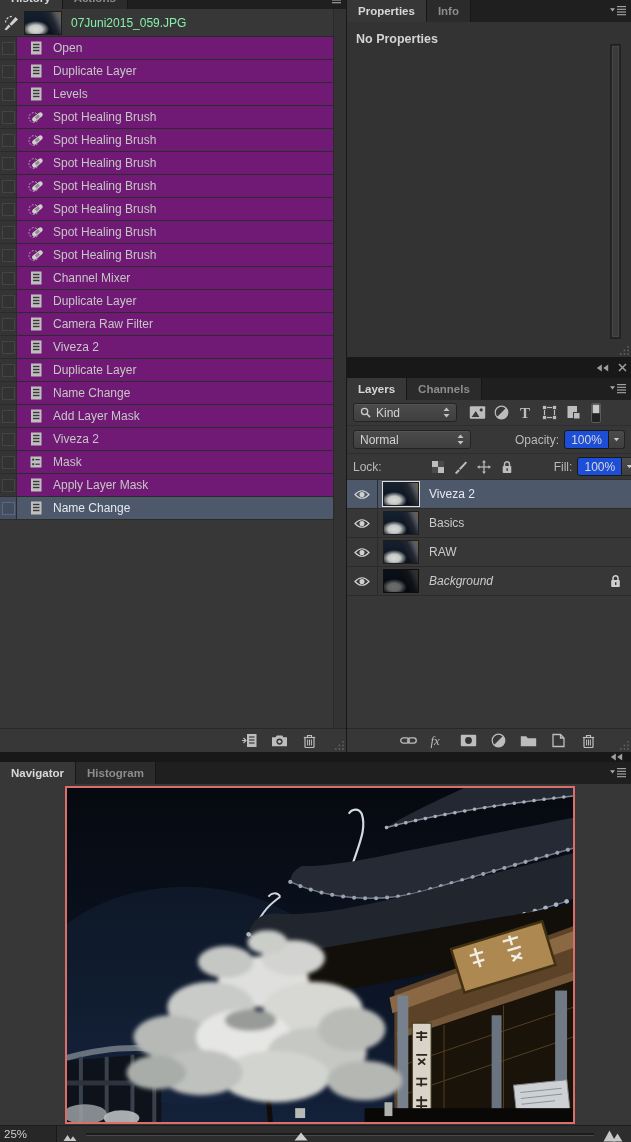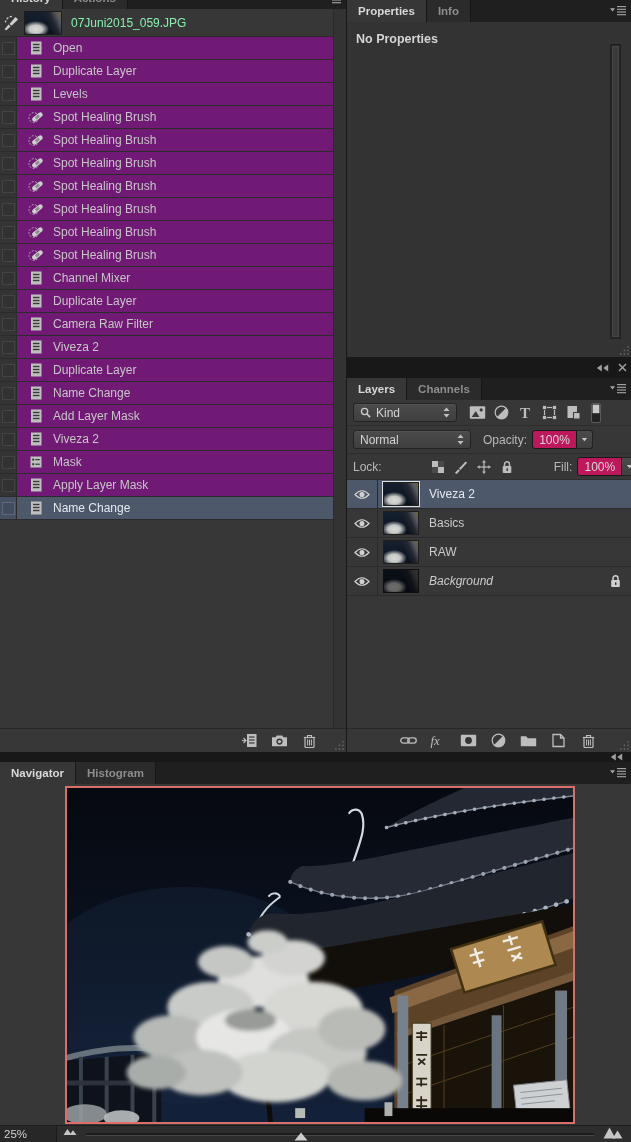--- a/index.html
+++ b/index.html
@@ -69,24 +69,24 @@
 .blendrow{height:28px;}
 .lockrow{height:26px;gap:40px;}
 .dd{display:flex;align-items:center;height:19px;background:linear-gradient(#4b4b4b,#3f3f3f);
     border:1px solid #232323;border-radius:3px;padding:0 6px;color:#d2d2d2;box-shadow:inset 0 1px 0 rgba(255,255,255,.05);}
 .dd.kind{width:104px;}
 .dd.blend{width:118px;}
 .spin{margin-left:auto;width:7px;height:11px;color:#c2c2c2;}
 .xs{width:11px;height:11px;margin-right:5px;color:#cccccc;display:inline-block;}
 .filtericons{gap:7px;margin-left:12px;}
 .toggle{margin-left:9px;width:10px;height:20px;display:inline-block;}
-.valgroup{display:flex;align-items:center;margin-left:auto;margin-right:32px;justify-content:space-between;}
+.valgroup{display:flex;align-items:center;margin-left:auto;justify-content:space-between;}
 .valgroup label,.lockrow label{color:#b9b9b9;}
 .valgroup label{margin-right:5px;}
-.valbox{width:45px;height:19px;background:#be185d;border:1px solid #181818;border-radius:3px 0 0 3px;
+.valbox{width:45px;height:19px;background:#1d4ed8;border:1px solid #181818;border-radius:3px 0 0 3px;
         color:#d8d8d8;display:flex;align-items:center;justify-content:center;}
 .valarrow{width:16px;height:19px;background:linear-gradient(#4b4b4b,#3f3f3f);border:1px solid #232323;border-left:none;
           border-radius:0 3px 3px 0;display:flex;align-items:center;justify-content:center;color:#c9c9c9;}
 .valarrow svg{width:7px;height:5px;}
 .lockicons{gap:9px;margin-left:9px;}
 .lockicons .tool-ic{width:14px;height:14px;}
 
 
 .l-row{height:29px;display:flex;align-items:center;border-bottom:1px solid #2b2b2b;background:#373737;}
 .l-row.sel{background:#4e586b;}
@@ -102,21 +102,21 @@
 
 
 .mini-art{background:
   linear-gradient(245deg,#7a6038 0%,#555a64 12%,#23262e 26%,rgba(0,0,0,0) 42%),
   radial-gradient(ellipse 60% 60% at 30% 78%,#d9dbd8 0%,#c6c8c5 30%,rgba(198,200,197,0) 62%),
   linear-gradient(180deg,#15202f 0%,#0b111d 100%);}
 
 
 .preview{position:absolute;left:65px;top:24px;width:510px;height:338px;border:2px solid #dc6e69;background:#0c1220;}
 .preview svg{display:block;width:100%;height:100%;}
-.zoombar{position:absolute;left:0;right:0;bottom:0;height:17px;background:#2d2d2d;border-top:1px solid #1d1d1d;display:flex;align-items:flex-start;}
+.zoombar{position:absolute;left:0;right:0;bottom:0;height:17px;background:#2d2d2d;border-top:1px solid #1d1d1d;display:flex;align-items:flex-end;}
 .zoomval{width:57px;align-self:stretch;display:flex;align-items:center;padding-left:4px;background:#272727;
          border-right:1px solid #191919;font-size:11.5px;color:#cfcfcf;}
 .zo{width:15px;height:10px;margin:0 6px;color:#c6c6c6;display:inline-block;}
 .zi{width:21px;height:13px;margin:0 7px;color:#c6c6c6;display:inline-block;}
 .slider{position:relative;flex:1;height:100%;}
 .track{position:absolute;left:2px;right:2px;top:7px;height:3px;background:#1c1c1c;border-bottom:1px solid #474747;}
 .sthumb{position:absolute;left:41%;top:6px;width:14px;height:9px;color:#cccccc;}
 </style>
 </head>
 <body>

